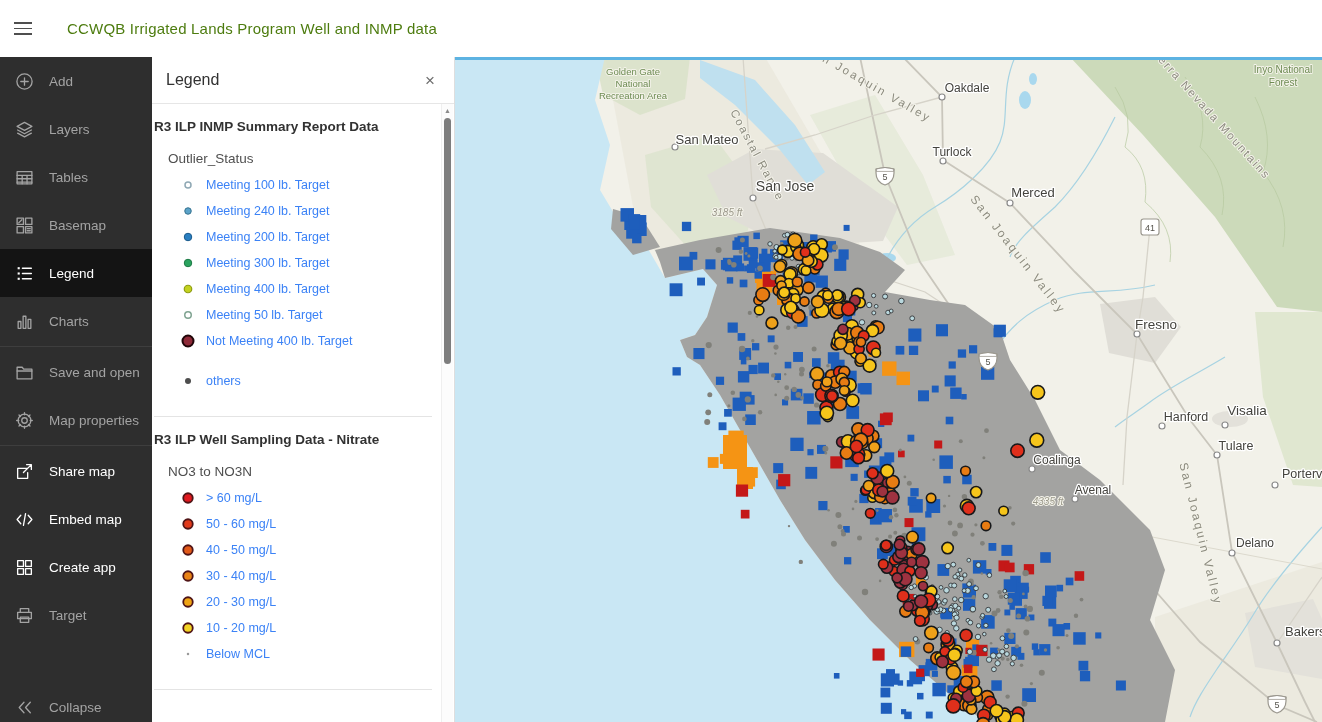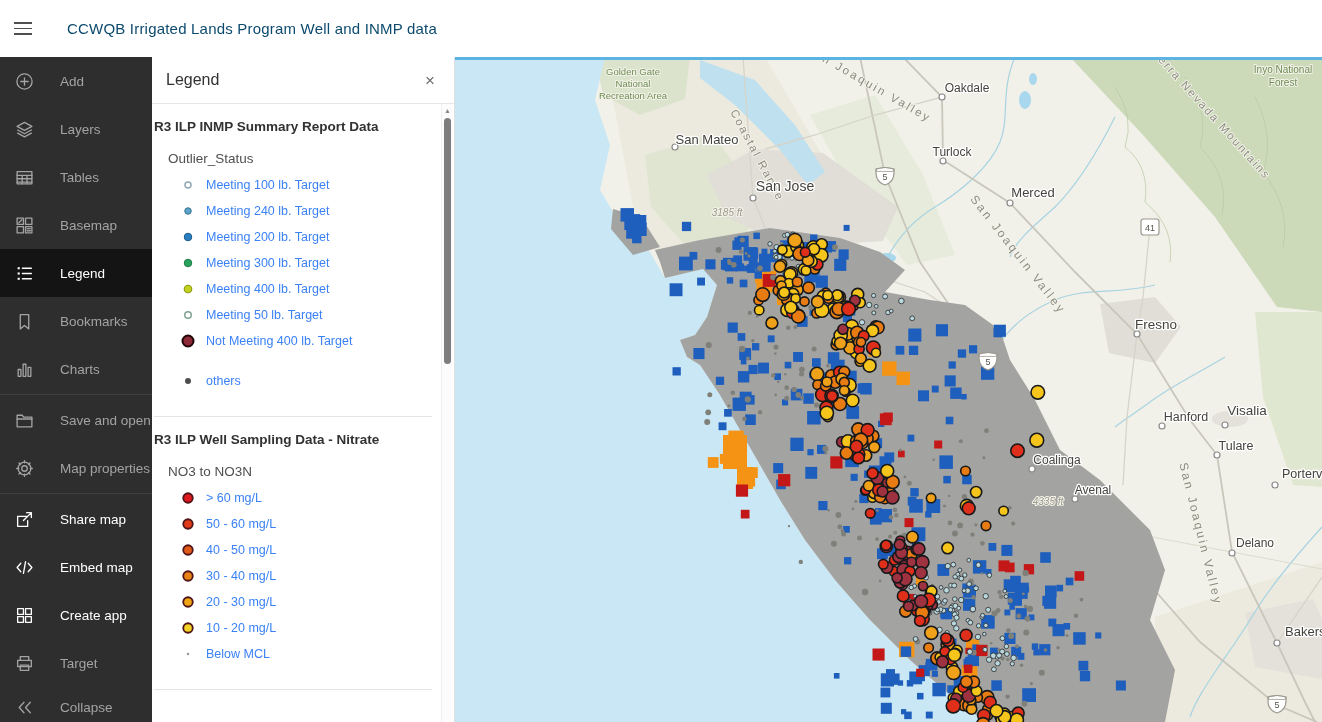--- a/index.html
+++ b/index.html
@@ -5,25 +5,25 @@
   html,body{margin:0;padding:0;background:#fff;}
   body{font-family:"Liberation Sans",sans-serif;-webkit-font-smoothing:antialiased;}
   #app{position:relative;width:1322px;height:722px;overflow:hidden;background:#fff;}
 
   
   #header{position:absolute;left:0;top:0;width:1322px;height:57px;background:#fff;
           border-bottom:1px solid #e4e4e4;display:flex;align-items:center;}
   #menu-btn{width:46px;height:56px;background:none;border:none;display:flex;flex-direction:column;
             justify-content:center;align-items:center;gap:4px;cursor:pointer;}
   #menu-btn span{display:block;width:18px;height:1.6px;background:#4f4f4f;}
-  #app-title{font-size:15px;font-weight:400;color:#0c4a6e;margin-left:21px;letter-spacing:.2px;}
+  #app-title{font-size:15px;font-weight:400;color:#4d7c0f;margin-left:21px;letter-spacing:.2px;}
 
   
   #sidebar{position:absolute;left:0;top:57px;width:152px;height:665px;background:#2e2e2e;overflow:hidden;}
-  .side-item{display:flex;align-items:center;height:48px;padding-left:15px;gap:26px;
+  .side-item{display:flex;align-items:center;height:48px;padding-left:15px;gap:15px;
              color:#a3a3a3;font-size:13.5px;cursor:pointer;user-select:none;}
   .side-item svg{width:19px;height:19px;flex:none;}
   .side-item.selected{background:#141414;color:#ffffff;}
   .side-item.disabled{color:#ffffff;cursor:default;}
   .side-divider{height:1px;background:#3e3e3e;margin:1px 0;}
   #collapse-item{position:absolute;left:0;bottom:-9px;width:152px;}
 
   
   #panel{position:absolute;left:152px;top:57px;width:303px;height:665px;background:#fff;
          border-right:1px solid #dedede;box-sizing:border-box;}
@@ -99,26 +99,20 @@
         <span>Basemap</span>
       </div>
       <div class="side-item selected">
         <svg viewBox="0 0 18 18" fill="none" stroke="currentColor" stroke-width="1.25" stroke-linecap="round" stroke-linejoin="round">
           <rect x="2.5" y="3" width="2" height="2" fill="currentColor" stroke="none"></rect>
           <rect x="2.5" y="8" width="2" height="2" fill="currentColor" stroke="none"></rect>
           <rect x="2.5" y="13" width="2" height="2" fill="currentColor" stroke="none"></rect>
           <path d="M7 4h8.5M7 9h8.5M7 14h8.5"></path>
         </svg>
         <span>Legend</span>
-      </div>
-      <div class="side-item">
-        <svg viewBox="0 0 18 18" fill="none" stroke="currentColor" stroke-width="1.25" stroke-linecap="round" stroke-linejoin="round">
-          <path d="M5 2.5h8V16l-4-3.2L5 16Z"></path>
-        </svg>
-        <span>Bookmarks</span>
       </div>
       <div class="side-item">
         <svg viewBox="0 0 18 18" fill="none" stroke="currentColor" stroke-width="1.25" stroke-linecap="round" stroke-linejoin="round">
           <rect x="3" y="9" width="2.6" height="6.5"></rect>
           <rect x="7.7" y="4" width="2.6" height="11.5"></rect>
           <rect x="12.4" y="7" width="2.6" height="8.5"></rect>
         </svg>
         <span>Charts</span>
       </div>
       <div class="side-divider"></div>

